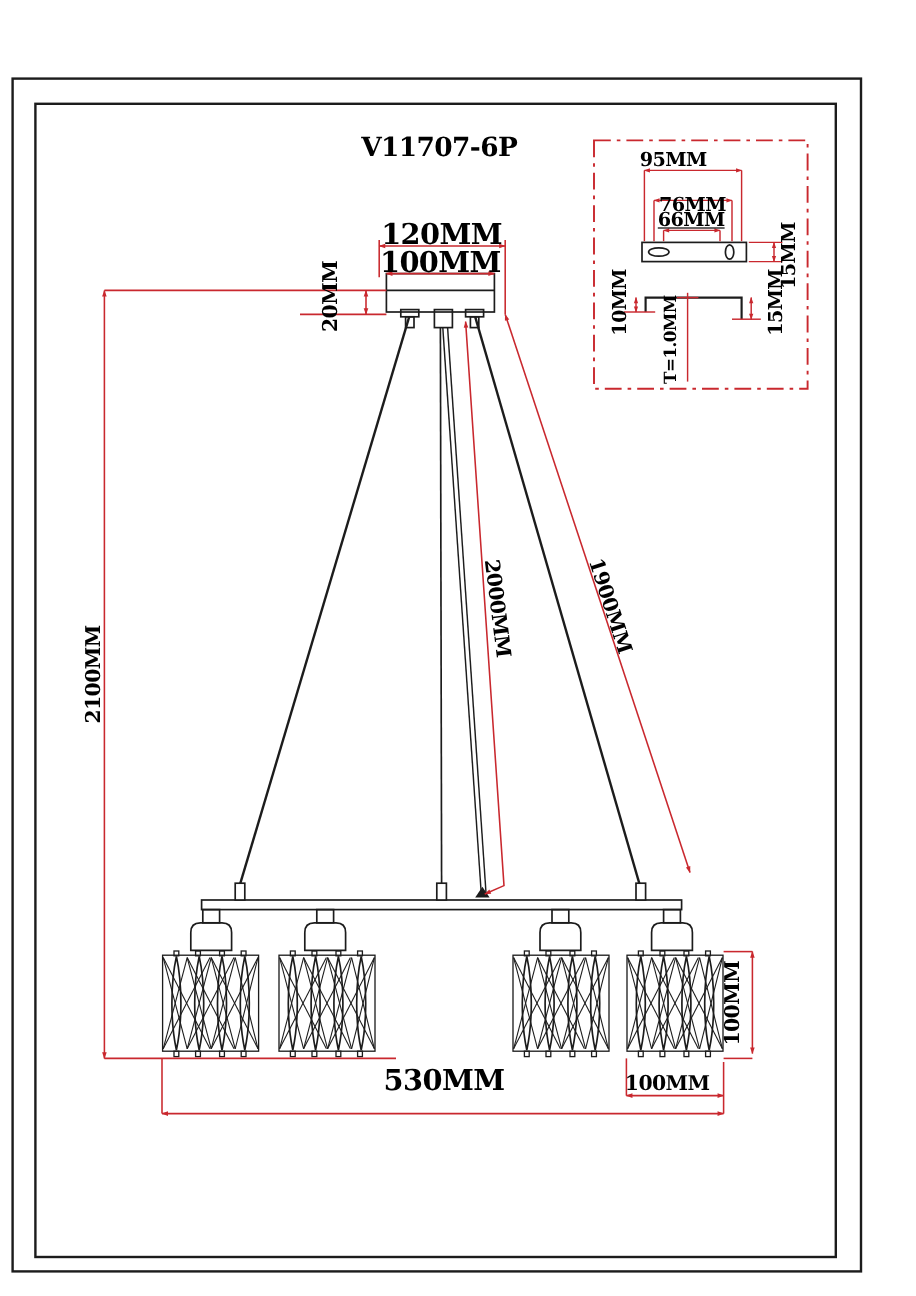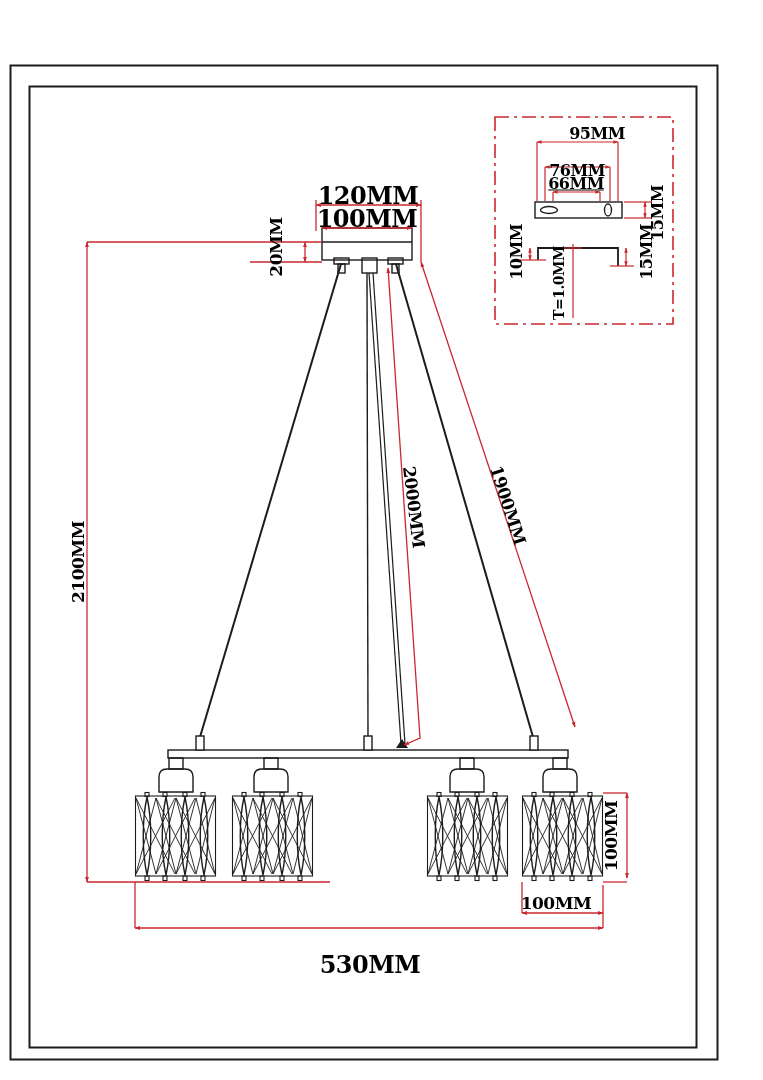--- a/index.html
+++ b/index.html
@@ -191,32 +191,33 @@
 
       <line x1="610" y1="266" x2="634" y2="266"></line>
       <line x1="626" y1="248" x2="626" y2="266" marker-start="url(#ra)" marker-end="url(#ra)"></line>
 
       <line x1="564" y1="248" x2="582" y2="248"></line>
       <line x1="573" y1="244" x2="573" y2="318"></line>
     </g>
   </g>
 </svg>
 
+<div class="lbl t21" style="left:366px;top:123px;">V11707-6P</div>
 
 <div class="lbl t17" style="left:368px;top:195px;">120MM</div>
 <div class="lbl t17" style="left:367px;top:218px;">100MM</div>
 <div class="lbl t16 rotccw" style="left:276px;top:247px;">20MM</div>
 <div class="lbl t16 rotccw" style="left:78px;top:562px;">2100MM</div>
 <div class="lbl t16 rot86" style="left:414px;top:507px;">2000MM</div>
 <div class="lbl t16 rot72" style="left:508px;top:505px;">1900MM</div>
-<div class="lbl t17" style="left:370px;top:964px;">530MM</div>
+<div class="lbl t17" style="left:370px;top:900px;">530MM</div>
 <div class="lbl t16" style="left:556px;top:903px;">100MM</div>
 <div class="lbl t16 rotccw" style="left:611px;top:836px;">100MM</div>
 
-<div class="lbl t15" style="left:597px;top:133px;text-align:center;">95MM</div>
+<div class="lbl t15" style="left:561px;top:133px;text-align:center;">95MM</div>
 <div class="lbl t15" style="left:577px;top:158px;margin-top:12px;">76MM</div>
 <div class="lbl t15" style="left:576px;top:183px;text-decoration:underline;">66MM</div>
 <div class="lbl t15 rotccw" style="left:657px;top:213px;">15MM</div>
 <div class="lbl t15 rotccw" style="left:516px;top:252px;">10MM</div>
 <div class="lbl t15 rotccw" style="left:646px;top:252px;">15MM</div>
 <div class="lbl t14 rotccw" style="left:559px;top:283px;">T=1.0MM</div>
 
 </div>
 
 </body></html>

